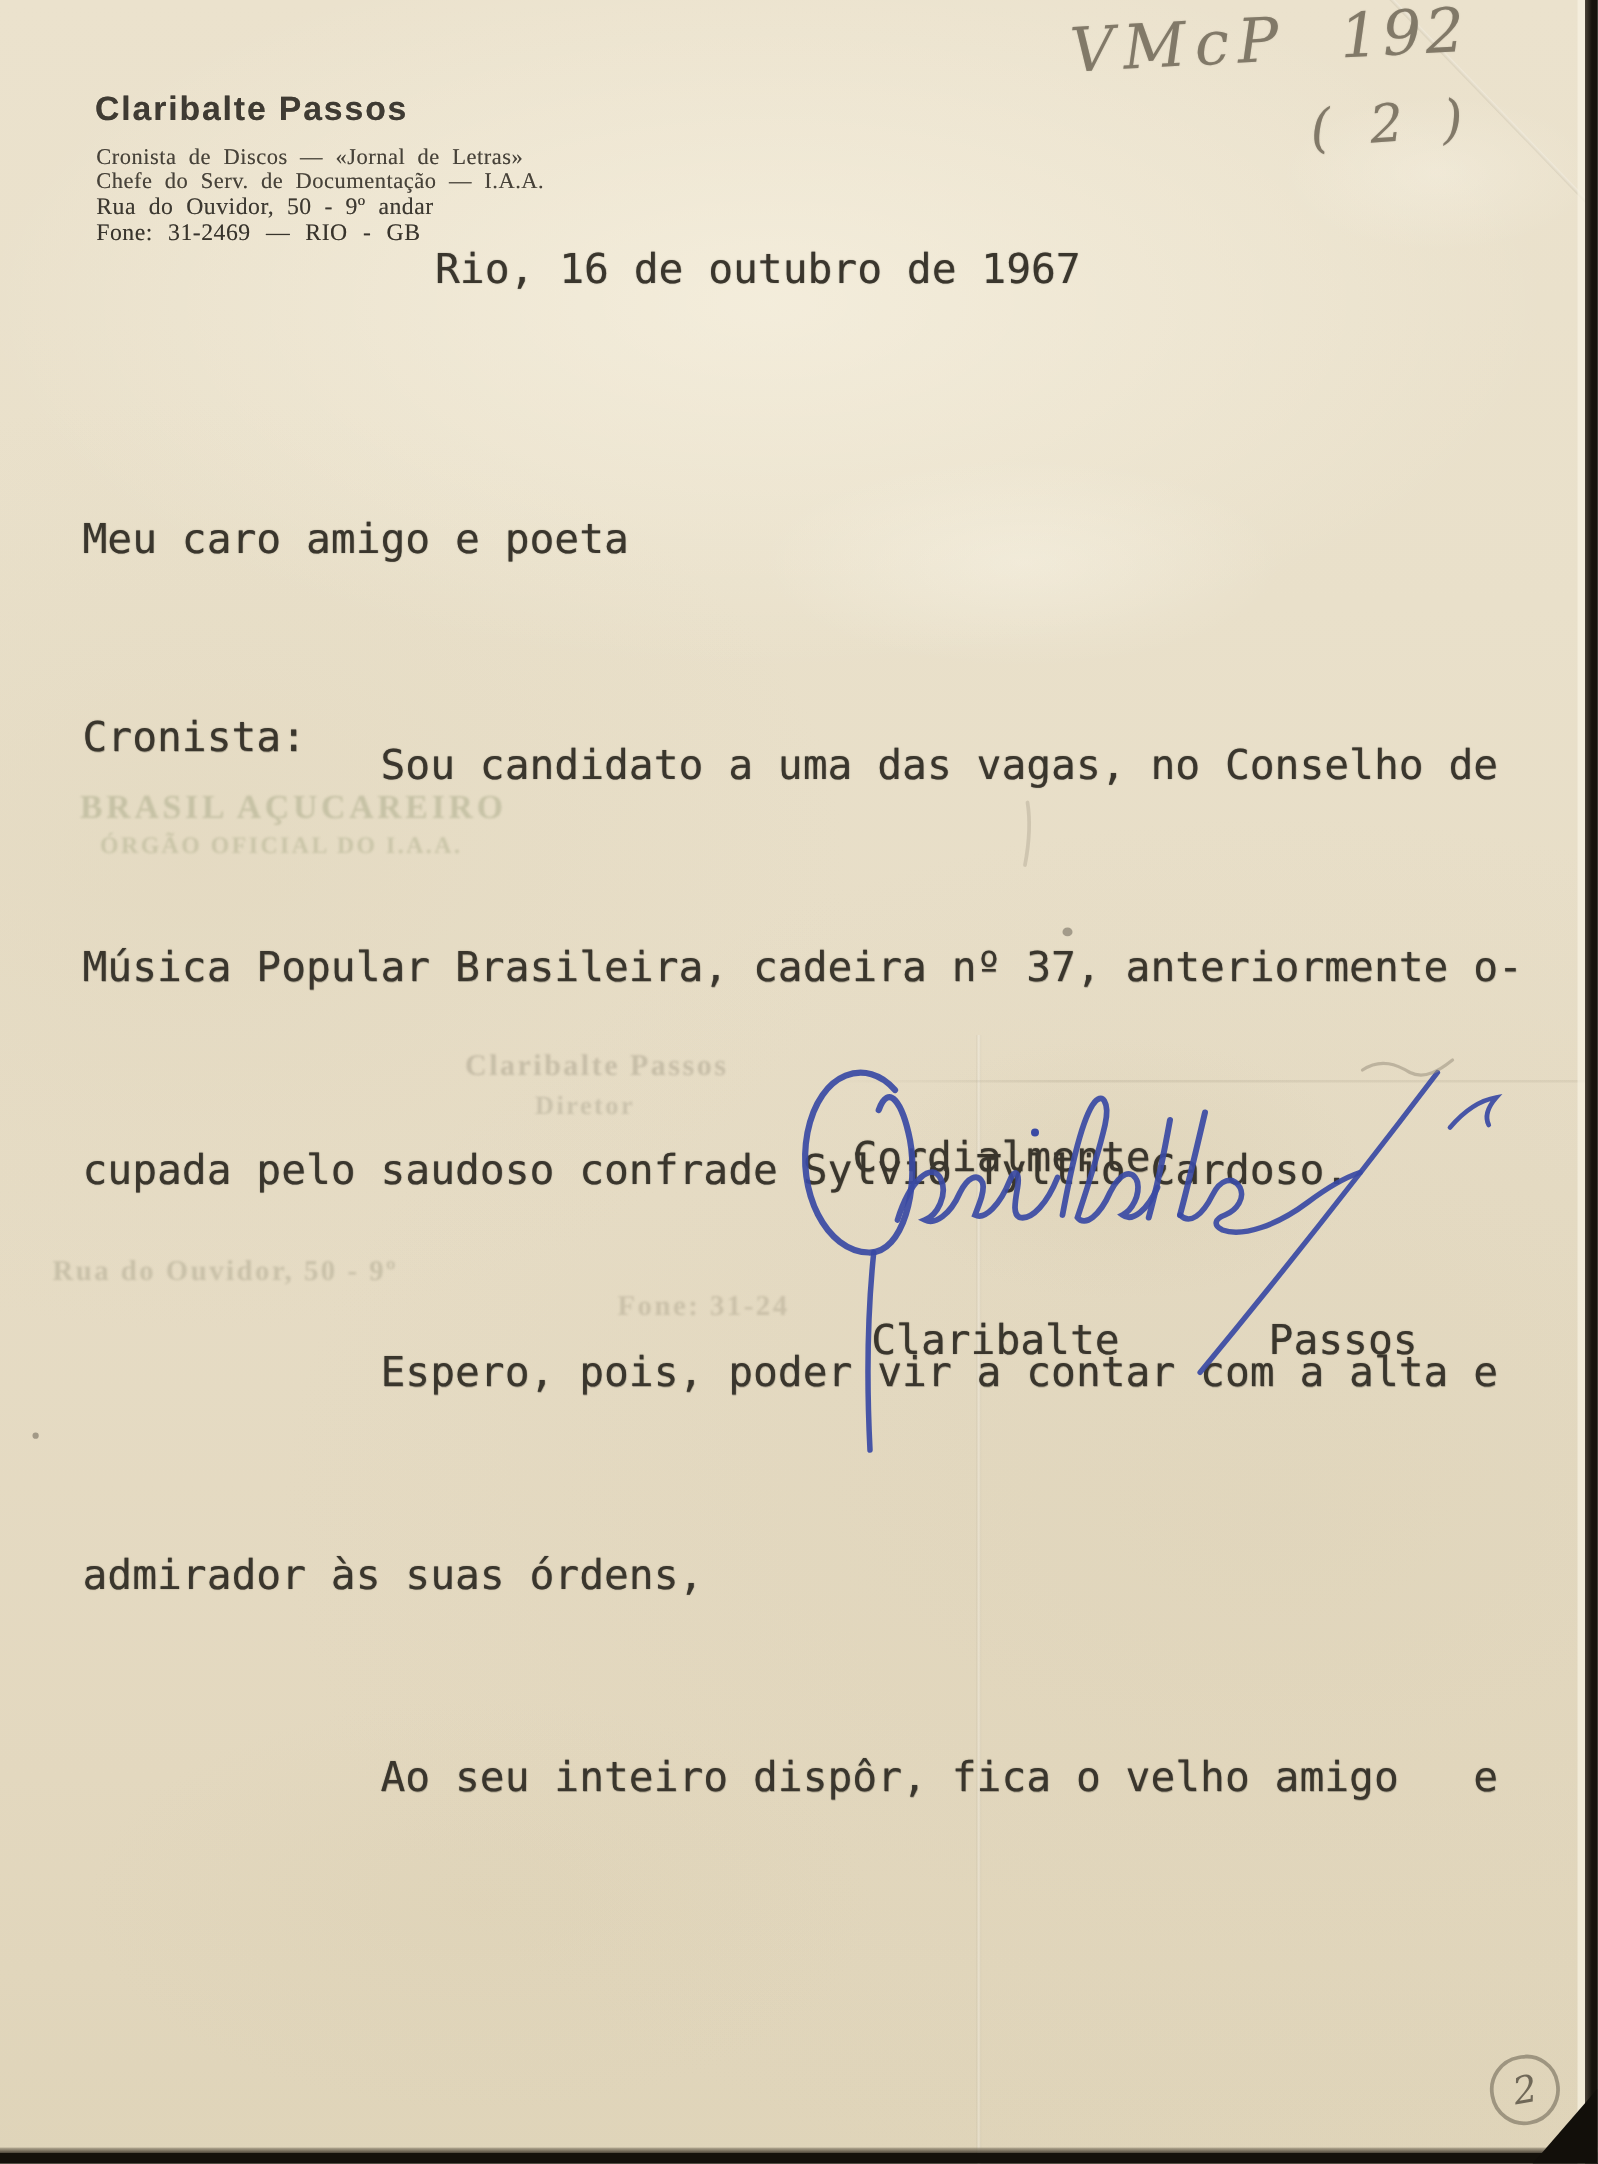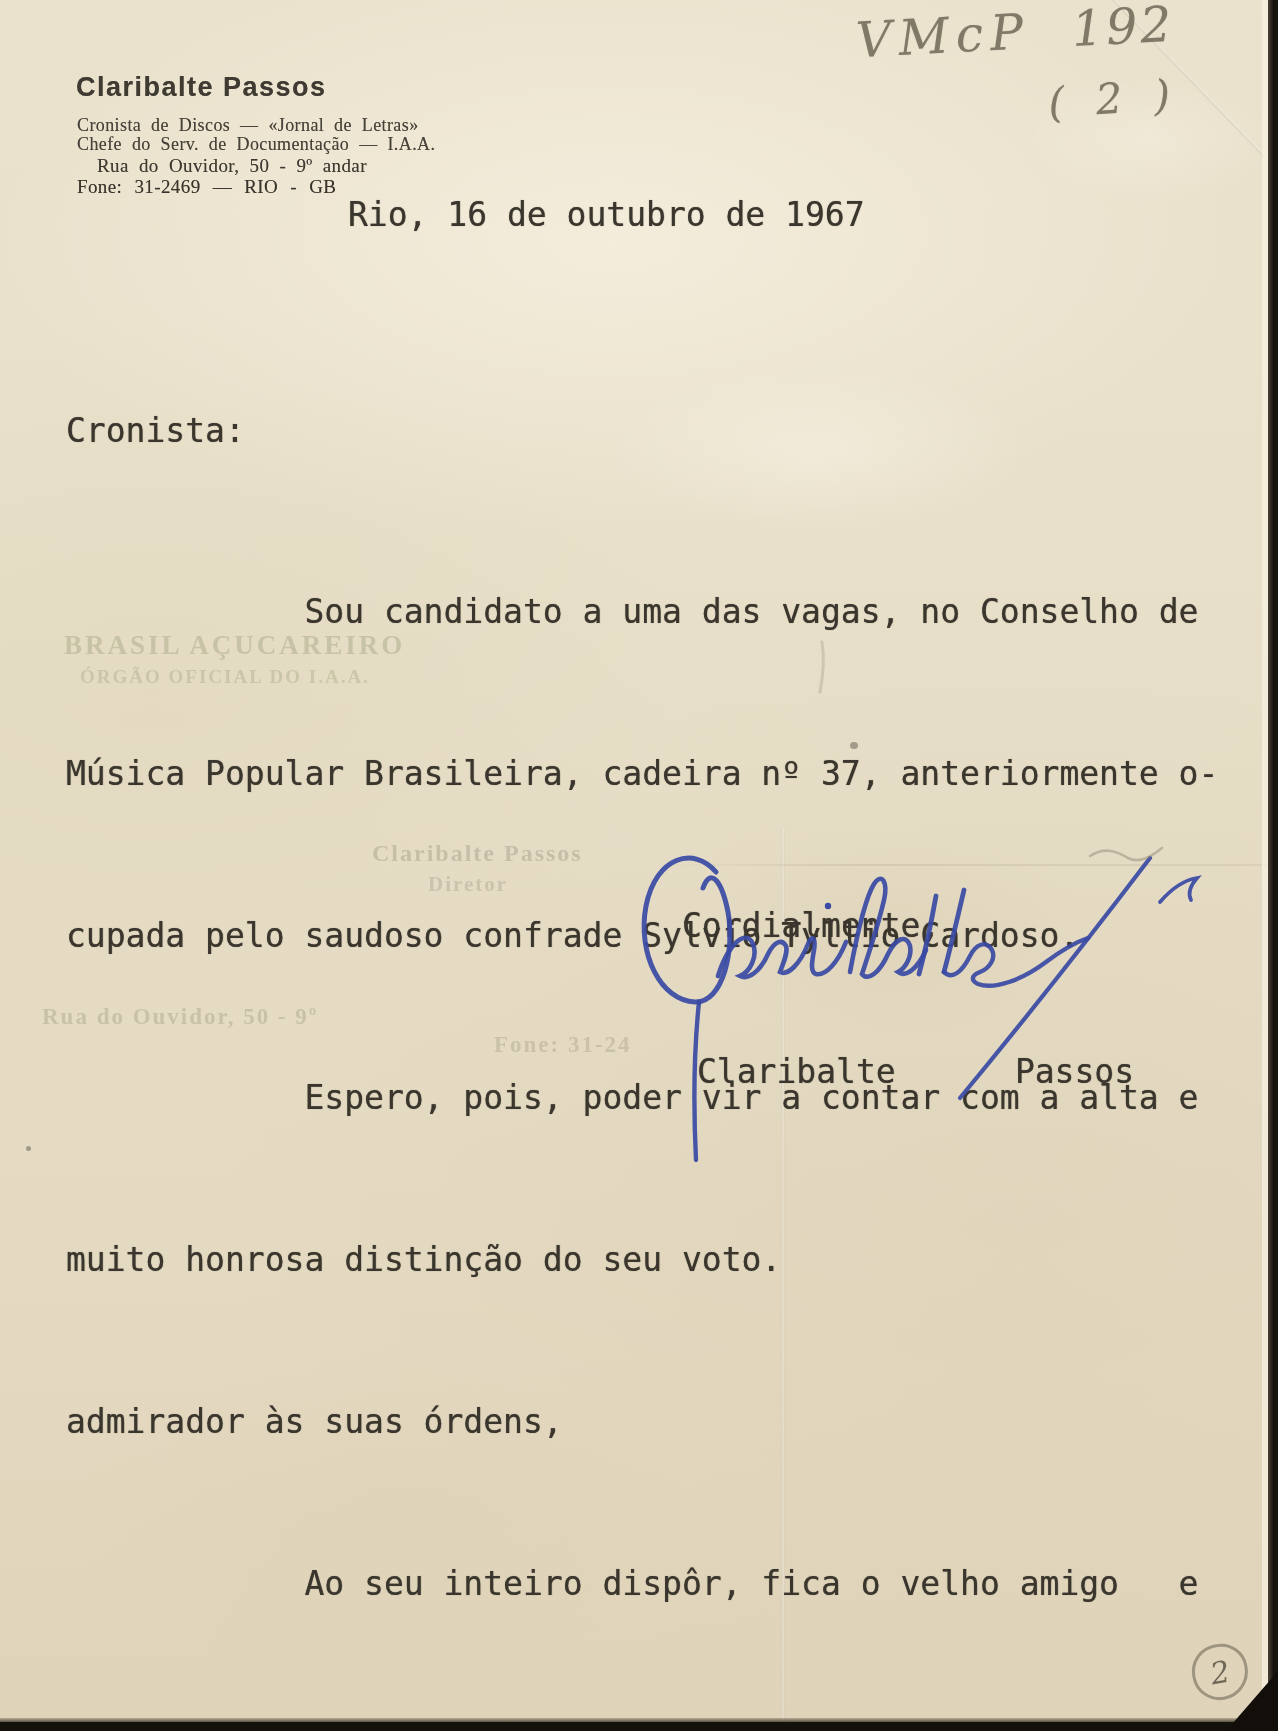--- a/index.html
+++ b/index.html
@@ -31,21 +31,21 @@
     text-shadow:0 0 .5px rgba(63,59,51,.6);
   }
   .lh-line{
     position:absolute;left:77px;
     font-family:"Liberation Serif", serif;font-weight:400;
     color:#474239;letter-spacing:.4px;word-spacing:5px;
     text-shadow:0 0 .4px rgba(70,66,57,.5);
   }
   .lh1{top:115px;font-size:18px;}
   .lh2{top:134px;font-size:18px;}
-  .lh3{top:155px;font-size:19px;color:#3d3931;margin-left:20px;}
+  .lh3{top:155px;font-size:19px;color:#3d3931;}
   .lh4{top:176px;font-size:19px;color:#38342c;word-spacing:7px;text-align:right;}
 
   
   .typed{
     position:absolute;white-space:pre;
     font-family:"DejaVu Sans Mono", monospace;
     font-size:33px;line-height:54px;color:#3a362d;
     text-shadow:0 0 1px rgba(56,52,44,.55), .4px .4px .4px rgba(56,52,44,.25);
   }
   .dateline{left:348px;top:188px;}
@@ -142,28 +142,28 @@
   <div class="lh-line lh3">Rua do Ouvidor, 50 - 9º andar</div>
   <div class="lh-line lh4">Fone: 31-2469 — RIO - GB</div>
 
   <div class="pencil hw-code">
     <span>VMcP</span><span class="num">192</span>
   </div>
   <div class="pencil hw-two">( 2 )</div>
 
   <div class="typed dateline">Rio, 16 de outubro de 1967</div>
   <div class="typed salutation">
+    <div>Meu caro amigo e poeta</div>
     <div>Cronista:</div>
   </div>
   <div class="typed bodyblock">
     <div>            Sou candidato a uma das vagas, no Conselho de</div>
     <div>Música Popular Brasileira, cadeira nº 37, anteriormente o-</div>
     <div>cupada pelo saudoso confrade Sylvio Tyllio Cardoso.</div>
     <div>            Espero, pois, poder vir a contar com a alta e</div>
-    <div>muito honrosa distinção do seu voto.</div>
     <div>admirador às suas órdens,</div>
     <div>            Ao seu inteiro dispôr, fica o velho amigo   e</div>
   </div>
   <div class="typed closing">Cordialmente,</div>
   <div class="typed typedname">Claribalte      Passos</div>
 
   <svg class="sig-svg" role="img" width="680" height="360" viewBox="600 820 680 360" aria-label="Claribalte Passos (assinatura)">
     <g fill="none" stroke="#3a4aa4" stroke-linecap="round" stroke-opacity="0.92">
 
       <path stroke-width="5" d="M 716 872 C 694 846, 656 856, 646 906 C 637 954, 661 1001, 695 1002 C 723 1003, 735 950, 728 912 C 722 882, 711 866, 703 888"></path>

